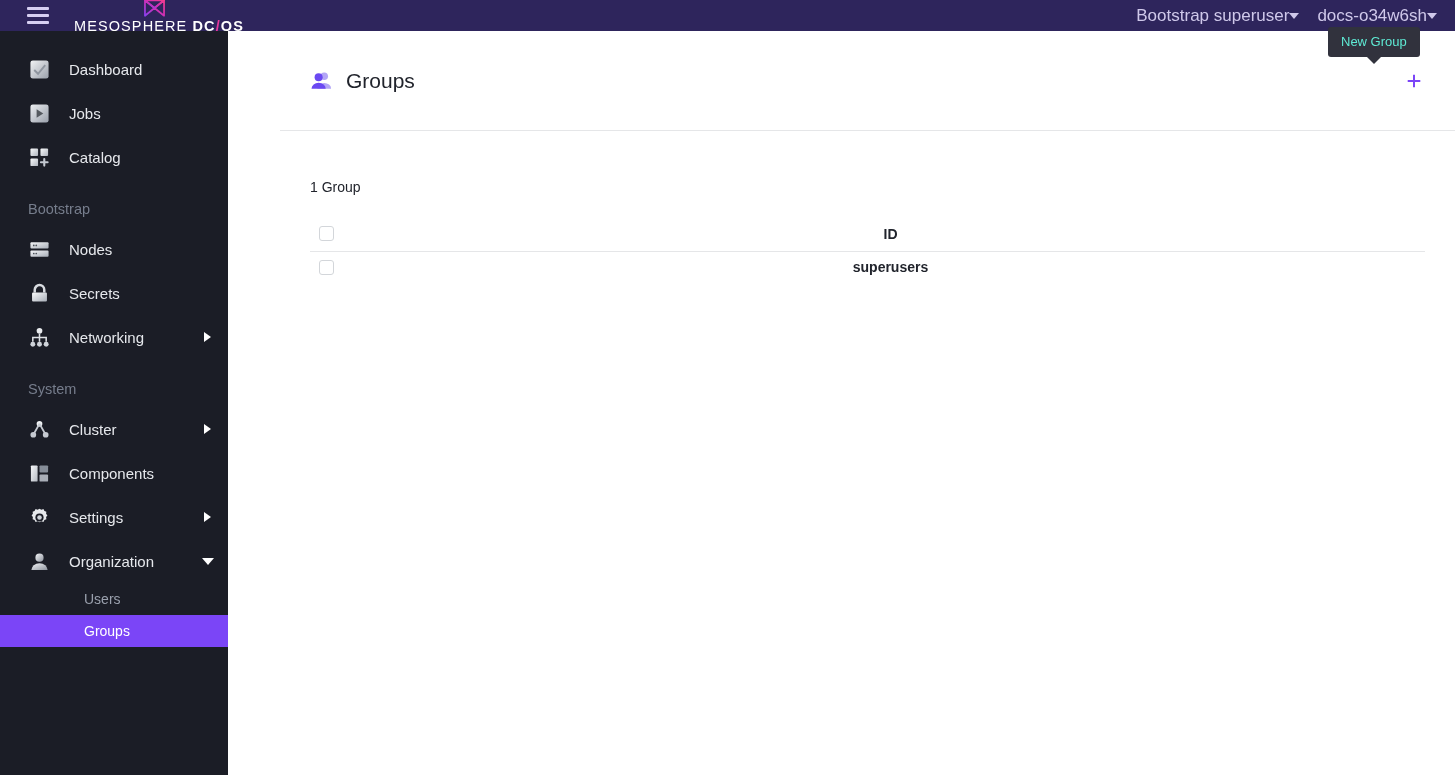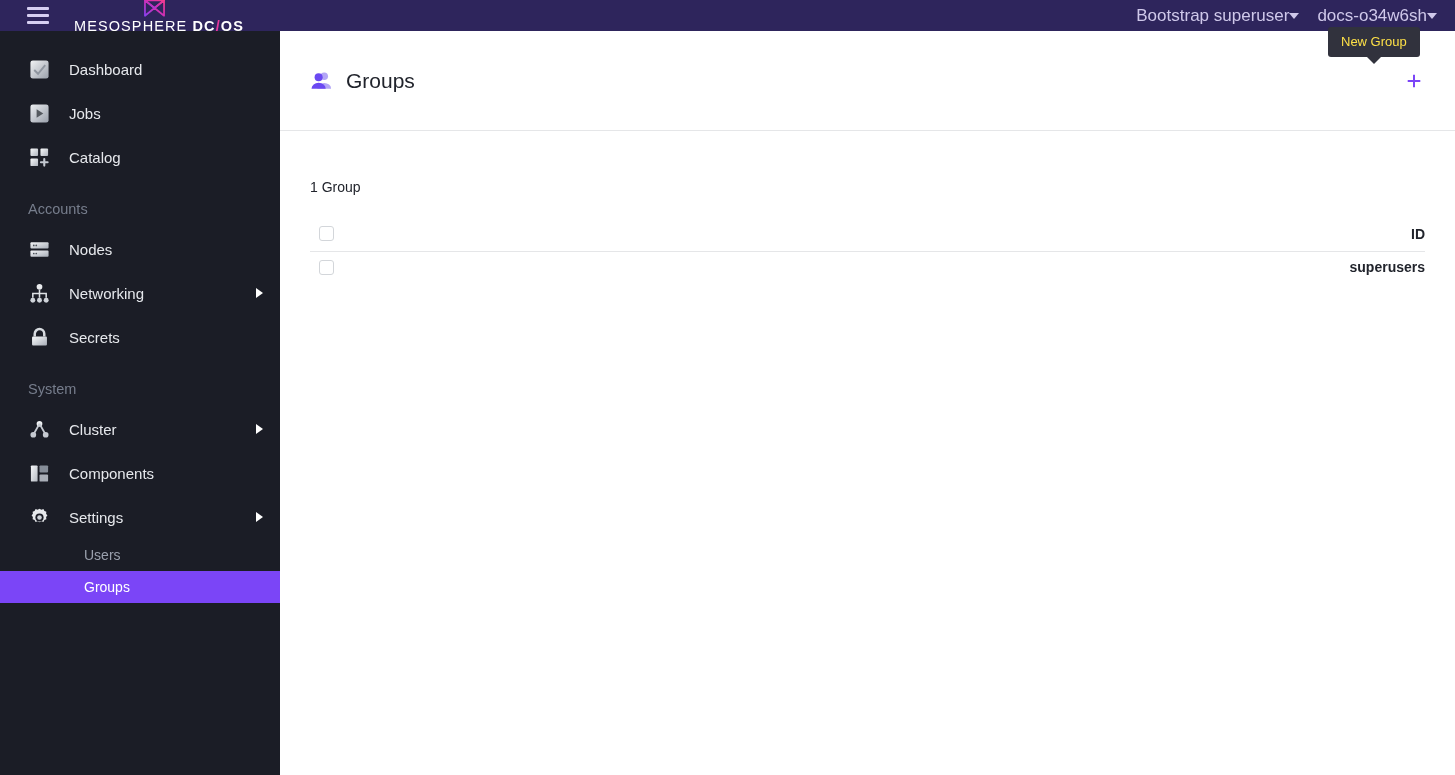--- a/index.html
+++ b/index.html
@@ -33,35 +33,35 @@
   #header-right { margin-left: auto; display: flex; align-items: center;
                   padding-right: 18px; gap: 18px; }
   .hdr-menu { display: flex; align-items: center; cursor: pointer;
               color: #cfc8ea; font-size: 17px; white-space: nowrap; }
   .caret-down { width: 0; height: 0; border-left: 5px solid transparent;
                 border-right: 5px solid transparent; border-top: 6px solid #cfc8ea; }
 
   
   #new-group-tooltip {
     position: absolute; left: 1328px; top: 27px;
-    background: #31323d; color: #fde047;
+    background: #31323d; color: #5eead4;
     font-size: 13px; padding: 7px 13px 8px 13px;
     border-radius: 3px; white-space: nowrap; z-index: 60;
   }
   #new-group-tooltip .tip-arrow {
     position: absolute; bottom: -7px; left: 50%; transform: translateX(-50%);
     width: 0; height: 0;
     border-left: 8px solid transparent; border-right: 8px solid transparent;
     border-top: 8px solid #31323d;
   }
 
   
   #sidebar {
     position: absolute; top: 31px; left: 0;
-    width: 280px; height: 744px;
+    width: 228px; height: 744px;
     background: #1b1d26;
     overflow: hidden;
   }
   #sidebar-inner { padding-top: 16px; }
 
   .nav-item {
     display: flex; align-items: center;
     height: 44px; padding-left: 28px; padding-right: 18px;
     color: #e6e8ec; font-size: 15px; cursor: pointer; position: relative;
   }
@@ -119,21 +119,21 @@
   }
   #filter-input {
     border: none; outline: none; font-size: 14px;
     font-family: "Liberation Sans", sans-serif;
     color: #21242c; width: 100%; background: transparent;
   }
   #filter-input::placeholder { color: #b6bac1; }
 
   
   #groups-table { margin-top: 22px; width: 1115px; border-collapse: collapse; }
-  #groups-table th, #groups-table td { text-align: right; padding: 0; }
+  #groups-table th, #groups-table td { text-align: center; padding: 0; }
   .col-check { width: 46px; }
   .th-cell {
     height: 34px; font-size: 14px; font-weight: 700; color: #21242c;
     border-bottom: 1px solid #e5e6e8; vertical-align: middle;
   }
   .td-cell {
     height: 32px; font-size: 14px; font-weight: 700; color: #21242c;
     vertical-align: middle;
   }
   .chk {
@@ -234,21 +234,21 @@
             </defs>
           <rect x="1.5" y="1.5" width="8" height="8" rx="1" fill="url(#gc1)"></rect>
           <rect x="12" y="1.5" width="8" height="8" rx="1" fill="url(#gc1)"></rect>
           <rect x="1.5" y="12" width="8" height="8" rx="1" fill="url(#gc1)"></rect>
           <path d="M16 12.5 v7 M12.5 16 h7" stroke="#c3c8d0" stroke-width="2.2" stroke-linecap="round"></path>
         </svg>
       </span>
       <span class="lbl">Catalog</span>
     </div>
 
-    <div class="nav-group-label">Accounts</div>
+    <div class="nav-group-label">Bootstrap</div>
 
     <div class="nav-item">
       <span class="ico">
         <svg viewBox="0 0 22 22" width="21" height="21">
           <defs>
               <linearGradient id="gn1" x1="0" y1="0" x2="1" y2="1">
             <stop offset="0%" stop-color="#f4f5f7"></stop>
                 <stop offset="100%" stop-color="#a8aeb8"></stop>
               </linearGradient>
             </defs>
@@ -259,47 +259,47 @@
           <circle cx="5" cy="15.2" r="0.9" fill="#4d525a"></circle>
             <circle cx="7.6" cy="15.2" r="0.9" fill="#4d525a"></circle>
         </svg>
       </span>
       <span class="lbl">Nodes</span>
     </div>
 
     <div class="nav-item">
       <span class="ico">
         <svg viewBox="0 0 22 22" width="21" height="21">
+          <defs>
+              <linearGradient id="gl1" x1="0" y1="0" x2="1" y2="1">
+            <stop offset="0%" stop-color="#fafbfc"></stop>
+                <stop offset="100%" stop-color="#a7adb7"></stop>
+              </linearGradient>
+            </defs>
+          <path d="M6 10 V7.2 a5 5 0 0 1 10 0 V10" fill="none" stroke="#d8dbe0" stroke-width="2.6"></path>
+          <rect x="3.2" y="10" width="15.6" height="9.5" rx="1.2" fill="url(#gl1)"></rect>
+        </svg>
+      </span>
+      <span class="lbl">Secrets</span>
+    </div>
+
+    <div class="nav-item">
+      <span class="ico">
+        <svg viewBox="0 0 22 22" width="21" height="21">
           <circle cx="11" cy="4" r="3" fill="#e9ebee"></circle>
           <circle cx="4" cy="18" r="2.6" fill="#cfd3d9"></circle>
           <circle cx="11" cy="18" r="2.6" fill="#cfd3d9"></circle>
           <circle cx="18" cy="18" r="2.6" fill="#cfd3d9"></circle>
           <path d="M11 7 v4 M4 15.4 v-4.4 h14 v4.4 M11 11 v4.4" stroke="#dfe2e6" stroke-width="1.6" fill="none"></path>
         </svg>
       </span>
       <span class="lbl">Networking</span>
       <span class="arrow-right"></span>
     </div>
 
-    <div class="nav-item">
-      <span class="ico">
-        <svg viewBox="0 0 22 22" width="21" height="21">
-          <defs>
-              <linearGradient id="gl1" x1="0" y1="0" x2="1" y2="1">
-            <stop offset="0%" stop-color="#fafbfc"></stop>
-                <stop offset="100%" stop-color="#a7adb7"></stop>
-              </linearGradient>
-            </defs>
-          <path d="M6 10 V7.2 a5 5 0 0 1 10 0 V10" fill="none" stroke="#d8dbe0" stroke-width="2.6"></path>
-          <rect x="3.2" y="10" width="15.6" height="9.5" rx="1.2" fill="url(#gl1)"></rect>
-        </svg>
-      </span>
-      <span class="lbl">Secrets</span>
-    </div>
-
     <div class="nav-group-label">System</div>
 
     <div class="nav-item">
       <span class="ico">
         <svg viewBox="0 0 22 22" width="21" height="21">
           <circle cx="11" cy="5" r="3" fill="#eef0f2"></circle>
           <circle cx="4.5" cy="16.5" r="3" fill="#c6cad1"></circle>
           <circle cx="17.5" cy="16.5" r="3" fill="#c6cad1"></circle>
           <path d="M11 5 L4.5 16.5 M11 5 L17.5 16.5" stroke="#c6cad1" stroke-width="1.8"></path>
         </svg>
@@ -330,20 +330,36 @@
         <svg viewBox="0 0 22 22" width="21" height="21">
           <path d="M11 1.8 l2.0 1.0 2.1 -0.6 1.1 1.9 2.0 0.9 -0.3 2.2 1.4 1.7 -1.4 1.7 0.3 2.2 -2.0 0.9 -1.1 1.9 -2.1 -0.6 -2.0 1.0 -2.0 -1.0 -2.1 0.6 -1.1 -1.9 -2.0 -0.9 0.3 -2.2 -1.4 -1.7 1.4 -1.7 -0.3 -2.2 2.0 -0.9 1.1 -1.9 2.1 0.6 Z" fill="#e7e9ec"></path>
           <circle cx="11" cy="11" r="4.3" fill="#1b1d26"></circle>
           <circle cx="11" cy="11" r="2.4" fill="#cfd3d9"></circle>
         </svg>
       </span>
       <span class="lbl">Settings</span>
       <span class="arrow-right"></span>
     </div>
 
+    <div class="nav-item">
+      <span class="ico">
+        <svg viewBox="0 0 22 22" width="21" height="21">
+          <defs>
+              <linearGradient id="gu1" x1="0" y1="0" x2="1" y2="1">
+            <stop offset="0%" stop-color="#f4f5f7"></stop>
+                <stop offset="100%" stop-color="#8d939d"></stop>
+              </linearGradient>
+            </defs>
+          <circle cx="11" cy="7" r="4.3" fill="url(#gu1)"></circle>
+          <path d="M2.5 20 a8.5 7.2 0 0 1 17 0 Z" fill="url(#gu1)"></path>
+        </svg>
+      </span>
+      <span class="lbl">Organization</span>
+      <span class="arrow-down"></span>
+    </div>
 
     <div class="sub-item">
       <span>Users</span>
     </div>
     <div class="sub-item active">
       <span>Groups</span>
     </div>
 
   </div>
 </nav>

